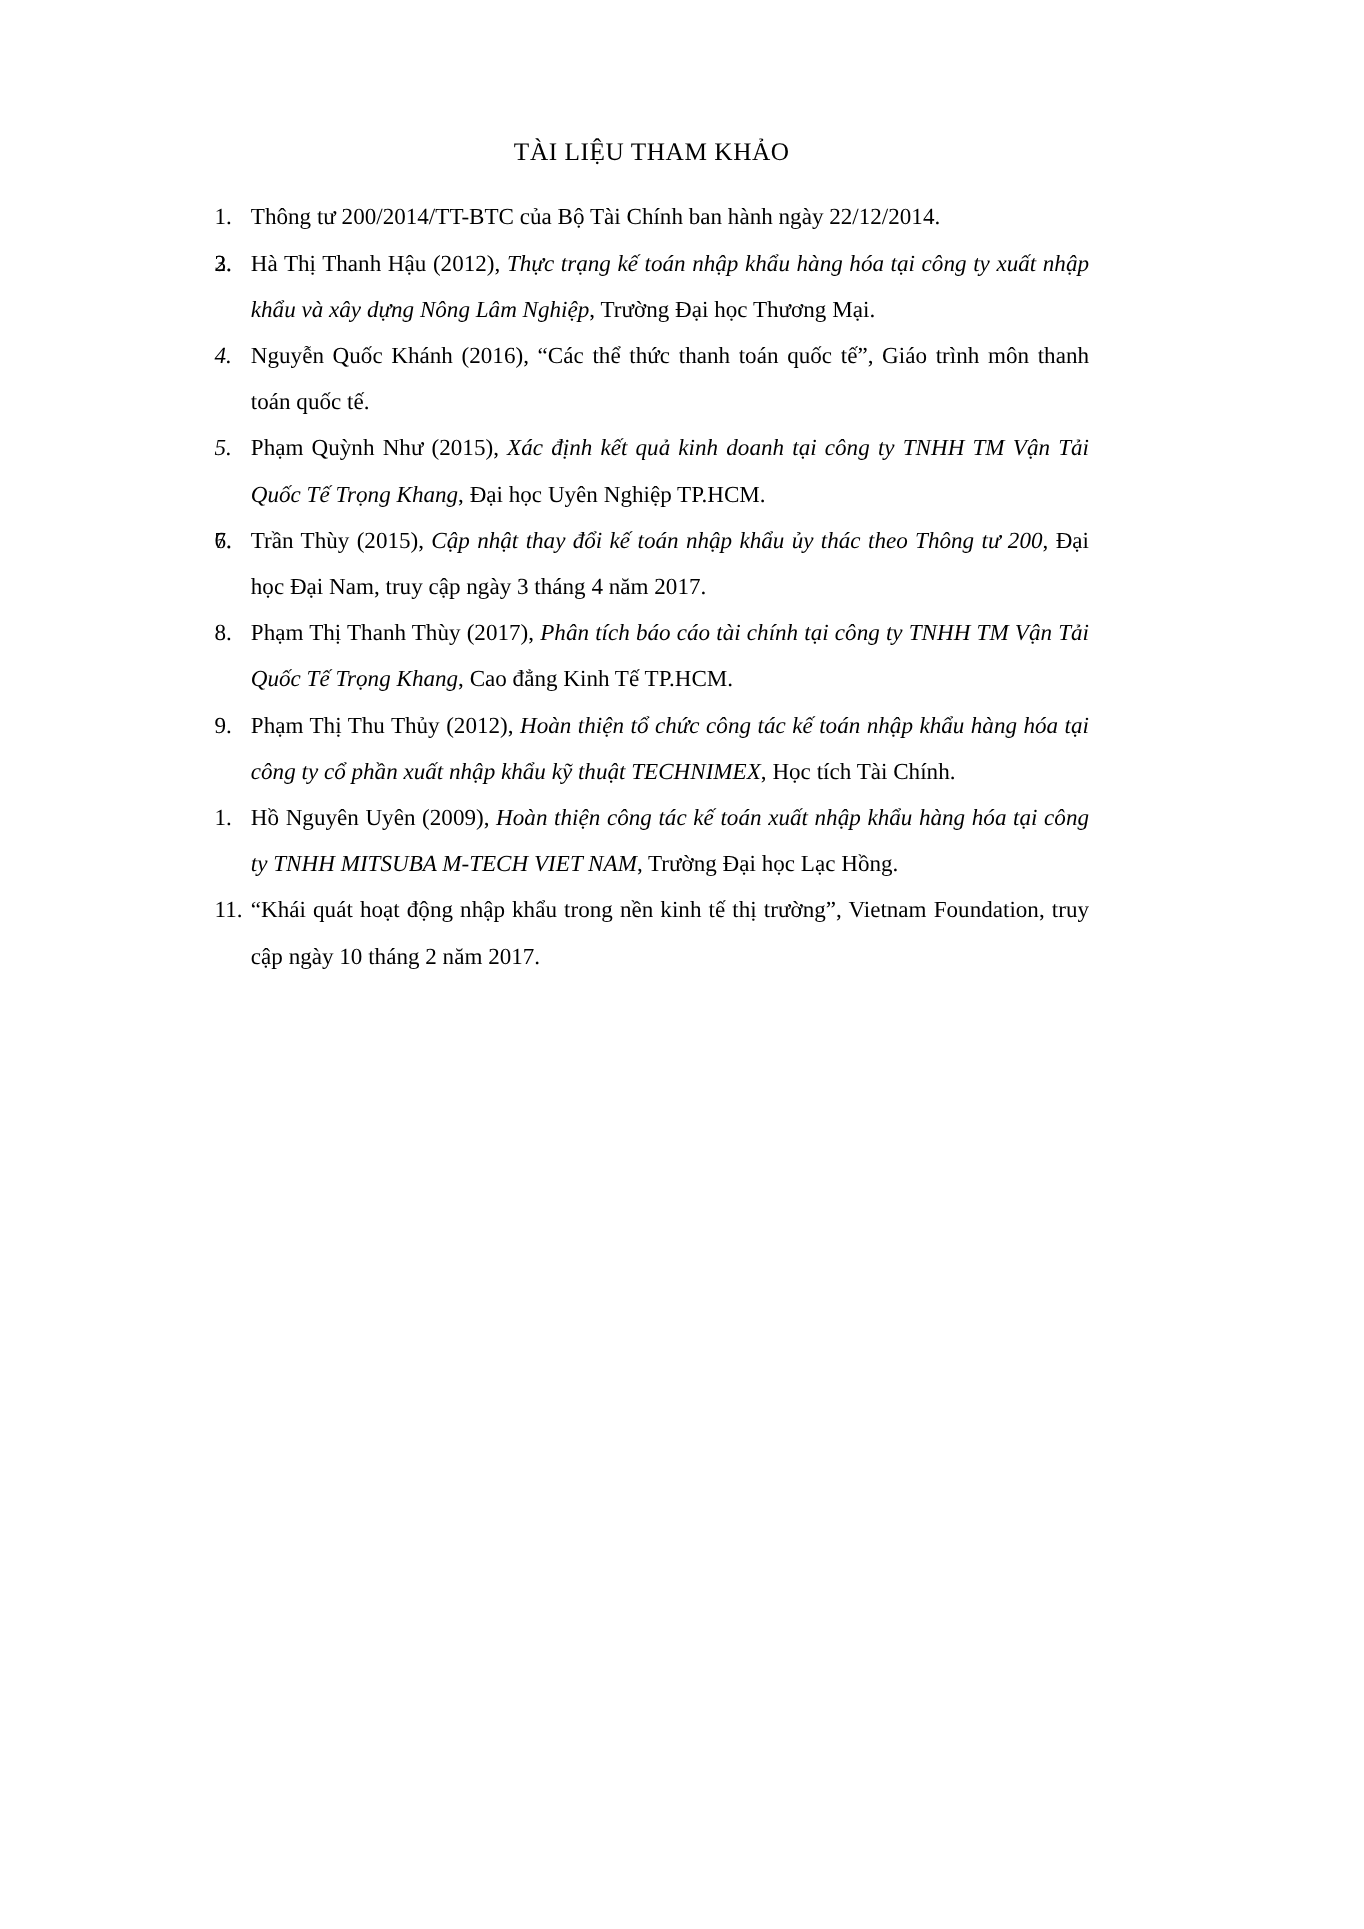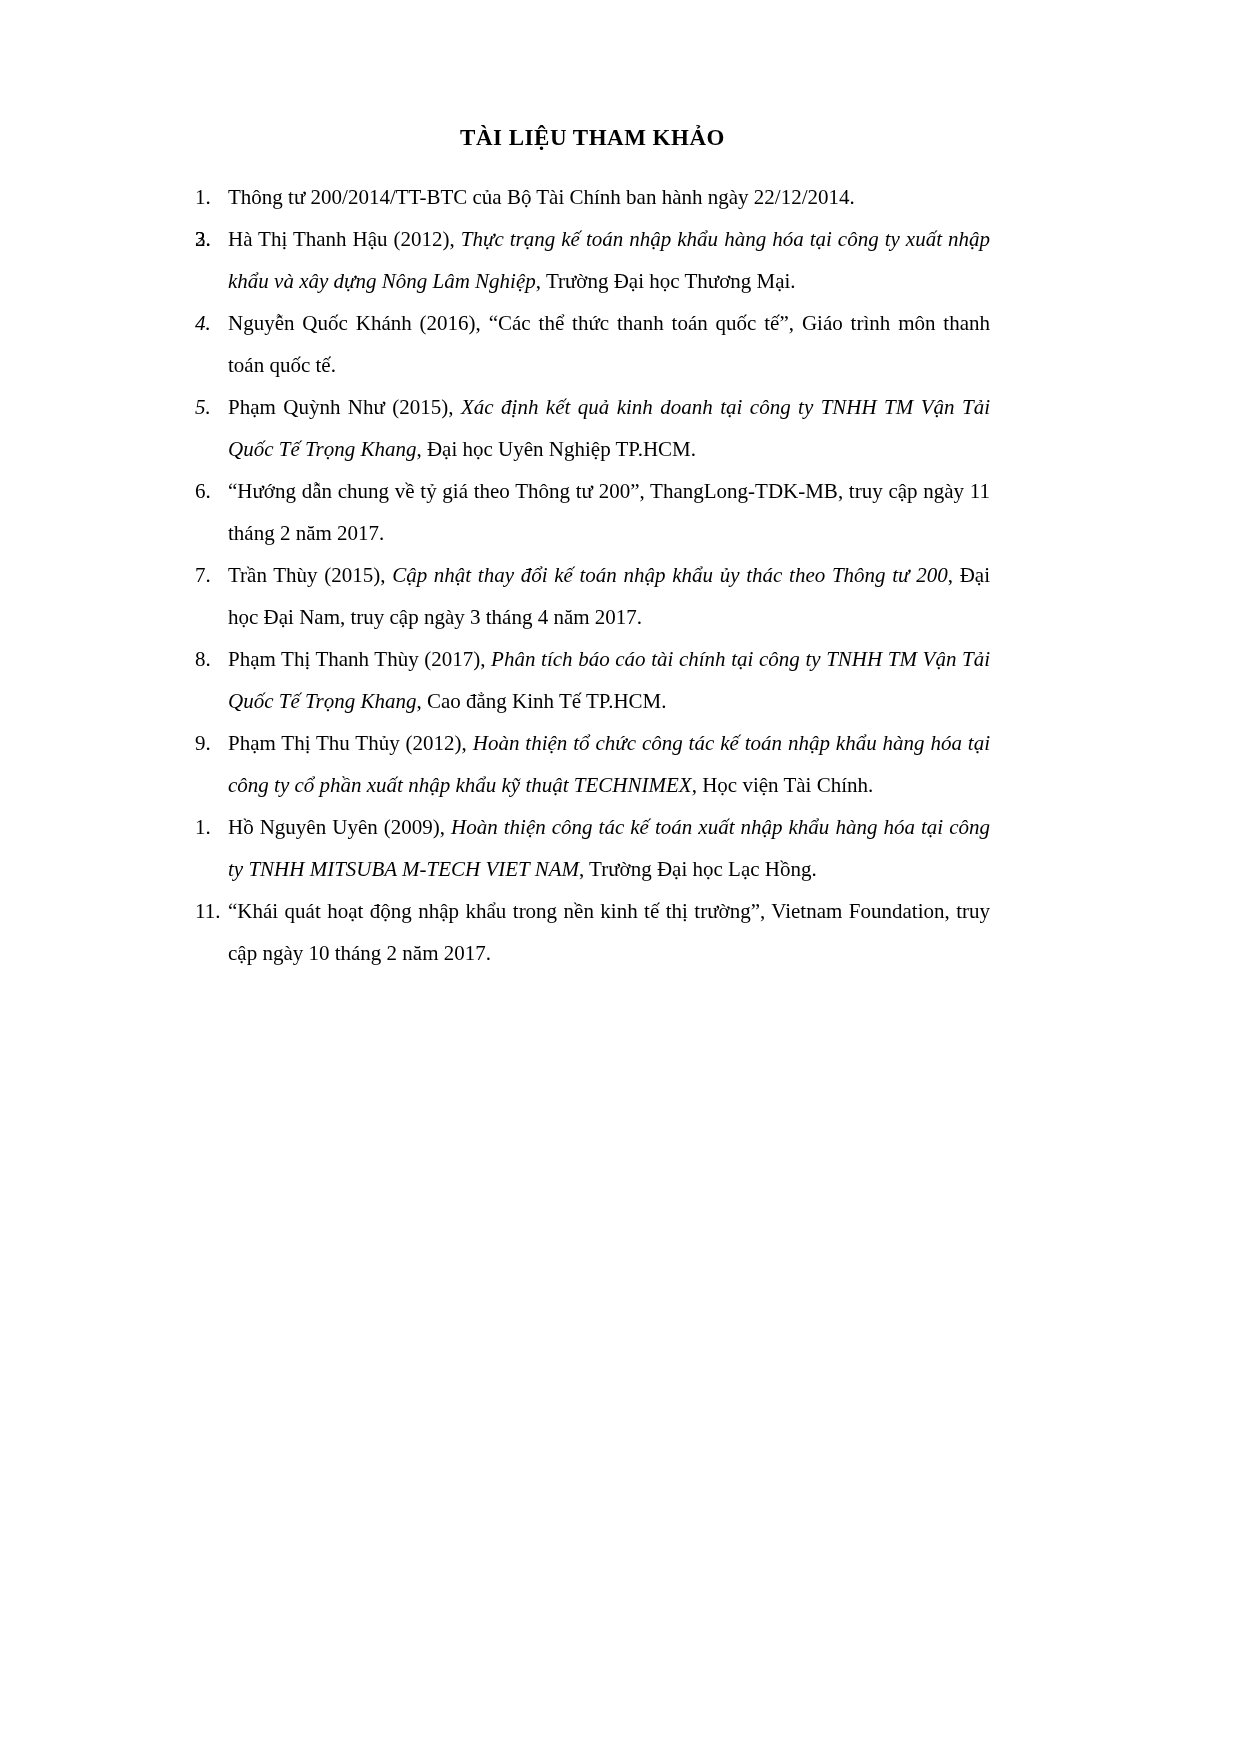--- a/index.html
+++ b/index.html
@@ -15,21 +15,21 @@
     color: #000000;
   }
   .page {
     position: relative;
     width: 1240px;
     min-height: 1754px;
     padding: 122px 250px 60px 195px;
   }
   .doc-title {
     font-size: 23px;
-    font-weight: bold;
+    font-weight: normal;
     text-align: center;
     margin: 0 0 22px 0;
     line-height: 1.4;
     letter-spacing: 0.5px;
   }
   .ref-list {
     font-size: 21px;
     line-height: 42px;
   }
   .ref-item {
@@ -51,20 +51,20 @@
 <body>
 
 <div class="page">
   <h1 class="doc-title">TÀI LIỆU THAM KHẢO</h1>
   <div class="ref-list">
       <div class="ref-item"><span class="ref-num">1.</span><span><span>Thông tư 200/2014/TT-BTC của Bộ Tài Chính ban hành ngày 22/12/2014.</span></span></div>
       <div class="ref-item"><span class="ref-num">2.</span></div>
       <div class="ref-item"><span class="ref-num">3.</span><span><span>Hà Thị Thanh Hậu (2012), </span><span class="italic">Thực trạng kế toán nhập khẩu hàng hóa tại công ty xuất nhập khẩu và xây dựng Nông Lâm Nghiệp</span><span>, Trường Đại học Thương Mại.</span></span></div>
       <div class="ref-item"><span class="ref-num italic">4.</span><span><span>Nguyễn Quốc Khánh (2016), “Các thể thức thanh toán quốc tế”, Giáo trình môn thanh toán quốc tế.</span></span></div>
       <div class="ref-item"><span class="ref-num italic">5.</span><span><span>Phạm Quỳnh Như (2015), </span><span class="italic">Xác định kết quả kinh doanh tại công ty TNHH TM Vận Tải Quốc Tế Trọng Khang</span><span>, Đại học Uyên Nghiệp TP.HCM.</span></span></div>
-      <div class="ref-item"><span class="ref-num">6.</span><span><span>“Hướng dẫn chung về tỷ giá theo Thông tư 200”, ThangLong-TDK-MB, truy cập ngày 11 tháng 2 năm 2017.</span></span></div>
+      <div class="ref-item"><span class="ref-num">6.</span></div>
       <div class="ref-item"><span class="ref-num">7.</span><span><span>Trần Thùy (2015), </span><span class="italic">Cập nhật thay đổi kế toán nhập khẩu ủy thác theo Thông tư 200</span><span>, Đại học Đại Nam, truy cập ngày 3 tháng 4 năm 2017.</span></span></div>
       <div class="ref-item"><span class="ref-num">8.</span><span><span>Phạm Thị Thanh Thùy (2017), </span><span class="italic">Phân tích báo cáo tài chính tại công ty TNHH TM Vận Tải Quốc Tế Trọng Khang</span><span>, Cao đẳng Kinh Tế TP.HCM.</span></span></div>
-      <div class="ref-item"><span class="ref-num">9.</span><span><span>Phạm Thị Thu Thủy (2012), </span><span class="italic">Hoàn thiện tổ chức công tác kế toán nhập khẩu hàng hóa tại công ty cổ phần xuất nhập khẩu kỹ thuật TECHNIMEX</span><span>, Học viện Tài Chính.</span></span></div>
+      <div class="ref-item"><span class="ref-num">9.</span><span><span>Phạm Thị Thu Thủy (2012), </span><span class="italic">Hoàn thiện tổ chức công tác kế toán nhập khẩu hàng hóa tại công ty cổ phần xuất nhập khẩu kỹ thuật TECHNIMEX</span><span>, Học tích Tài Chính.</span></span></div>
       <div class="ref-item"><span class="ref-num">1.</span><span><span>Hồ Nguyên Uyên (2009), </span><span class="italic">Hoàn thiện công tác kế toán xuất nhập khẩu hàng hóa tại công ty TNHH MITSUBA M-TECH VIET NAM</span><span>, Trường Đại học Lạc Hồng.</span></span></div>
       <div class="ref-item"><span class="ref-num">11.</span><span><span>“Khái quát hoạt động nhập khẩu trong nền kinh tế thị trường”, Vietnam Foundation, truy cập ngày 10 tháng 2 năm 2017.</span></span></div>
     </div>
 </div>
 
 </body></html>

